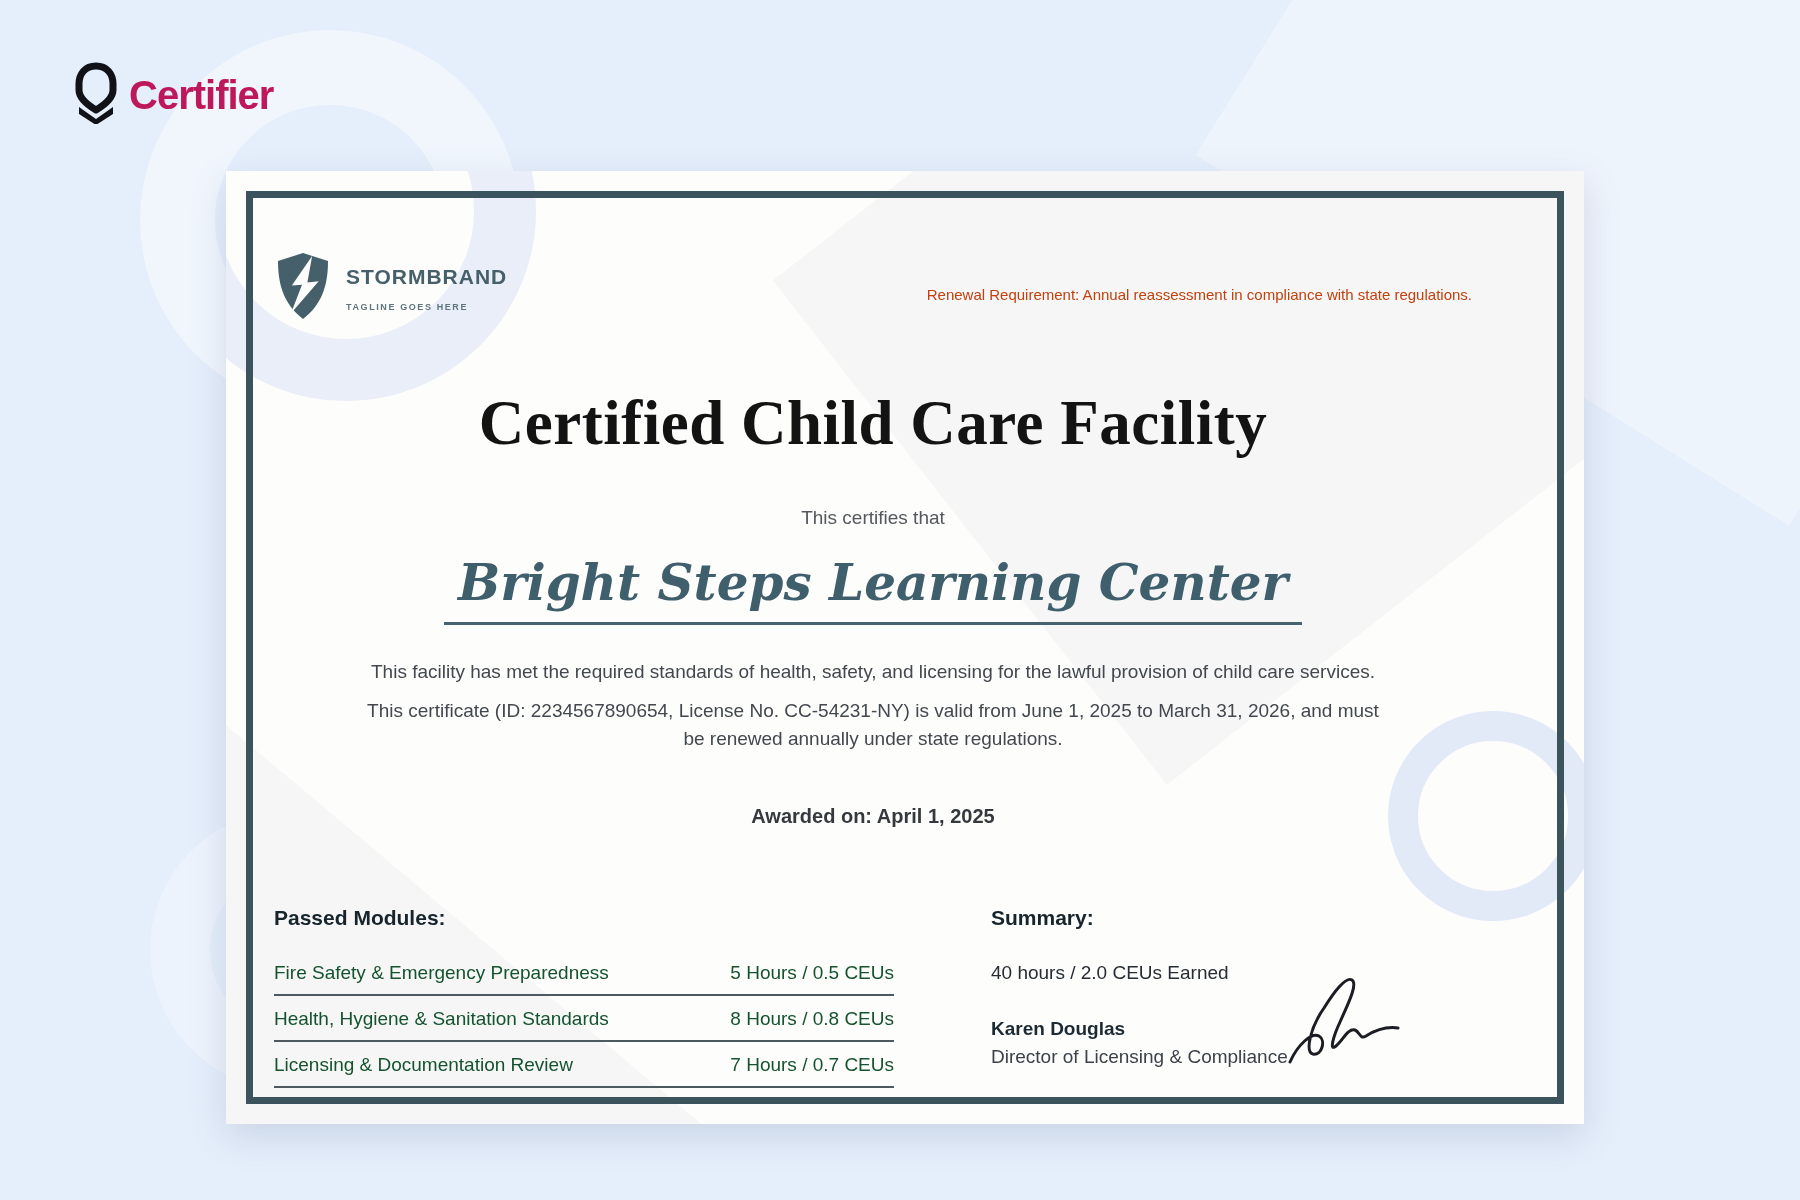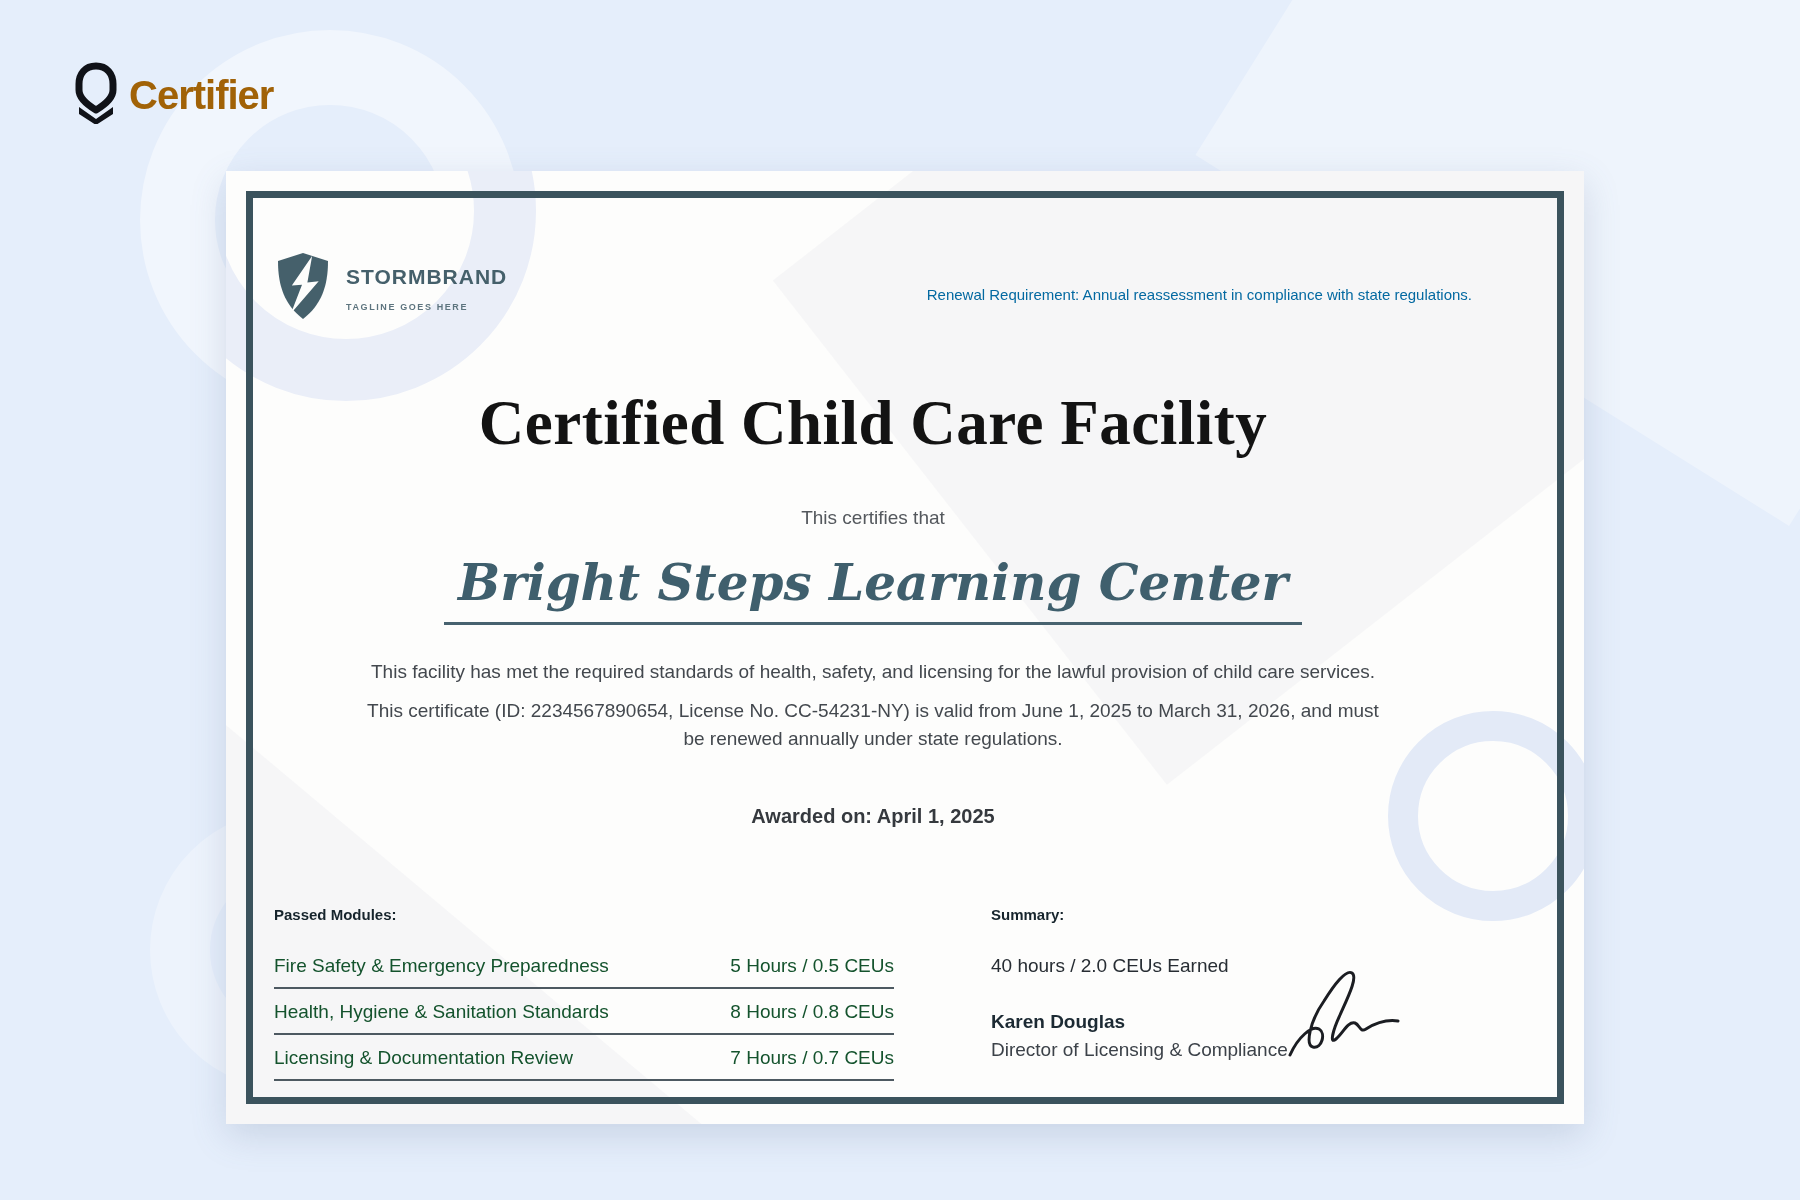--- a/index.html
+++ b/index.html
@@ -23,21 +23,21 @@
     position: absolute; right: -180px; top: -140px; width: 700px; height: 520px;
     background: rgba(255,255,255,0.35); transform: rotate(32deg); pointer-events: none;
   }
 
   
   .brand {
     position: absolute; left: 73px; top: 62px;
     display: flex; align-items: center; gap: 10px;
   }
   .brand-name {
-    font-size: 40px; font-weight: 800; color: #a16207; letter-spacing: -1px;
+    font-size: 40px; font-weight: 800; color: #be185d; letter-spacing: -1px;
   }
 
   
   .sheet {
     position: absolute; left: 226px; top: 171px; width: 1358px; height: 953px;
     background: #fdfdfc;
     box-shadow: 0 12px 34px rgba(90,110,145,0.20);
     overflow: hidden;
   }
   .sheet-deco { position: absolute; pointer-events: none; z-index: 0; }
@@ -57,21 +57,21 @@
     height: 100%;
     display: flex; flex-direction: column;
   }
 
   
   .cert-header { display: flex; justify-content: space-between; align-items: center; }
   .issuer { display: flex; align-items: center; gap: 14px; }
   .issuer-text { display: flex; flex-direction: column; }
   .issuer-name { font-size: 21px; font-weight: 800; color: #45606b; letter-spacing: 1px; }
   .issuer-tagline { font-size: 9px; font-weight: 600; color: #5d747e; letter-spacing: 1.6px; margin-top: 13px; }
-  .renewal-note { font-size: 15px; color: #0369a1; margin-top: 12px; }
+  .renewal-note { font-size: 15px; color: #c2410c; margin-top: 12px; }
 
   .cert-title {
     margin-top: 62px;
     text-align: center;
     font-family: "Liberation Serif", serif;
     font-size: 63px; font-weight: 700; color: #131313; letter-spacing: 0.5px;
   }
 
   .certifies { margin-top: 47px; text-align: center; font-size: 19px; color: #54585d; }
 
@@ -87,21 +87,21 @@
   .statement { margin-top: 36px; text-align: center; font-size: 19px; color: #43484e; }
   .validity  { margin-top: 14px; text-align: center; font-size: 19px; color: #43484e; line-height: 1.47; max-width: 1020px; align-self: center; }
 
   .awarded { margin-top: 52px; text-align: center; font-size: 20px; font-weight: 700; color: #35393e; }
 
   
   .columns { display: flex; margin-top: 78px; }
   .col-modules { width: 620px; }
   .col-summary { margin-left: 97px; flex: 1; }
 
-  .section-heading { font-size: 15px; font-weight: 700; color: #16242c; }
+  .section-heading { font-size: 21px; font-weight: 700; color: #16242c; }
 
   .module-table { margin-top: 20px; }
   .module-row {
     display: flex; justify-content: space-between; align-items: center;
     padding: 12px 0 10px 0;
     border-bottom: 2px solid #4d5961;
     font-size: 19px; color: #14532d;
   }
   .module-credits { white-space: nowrap; }
 

